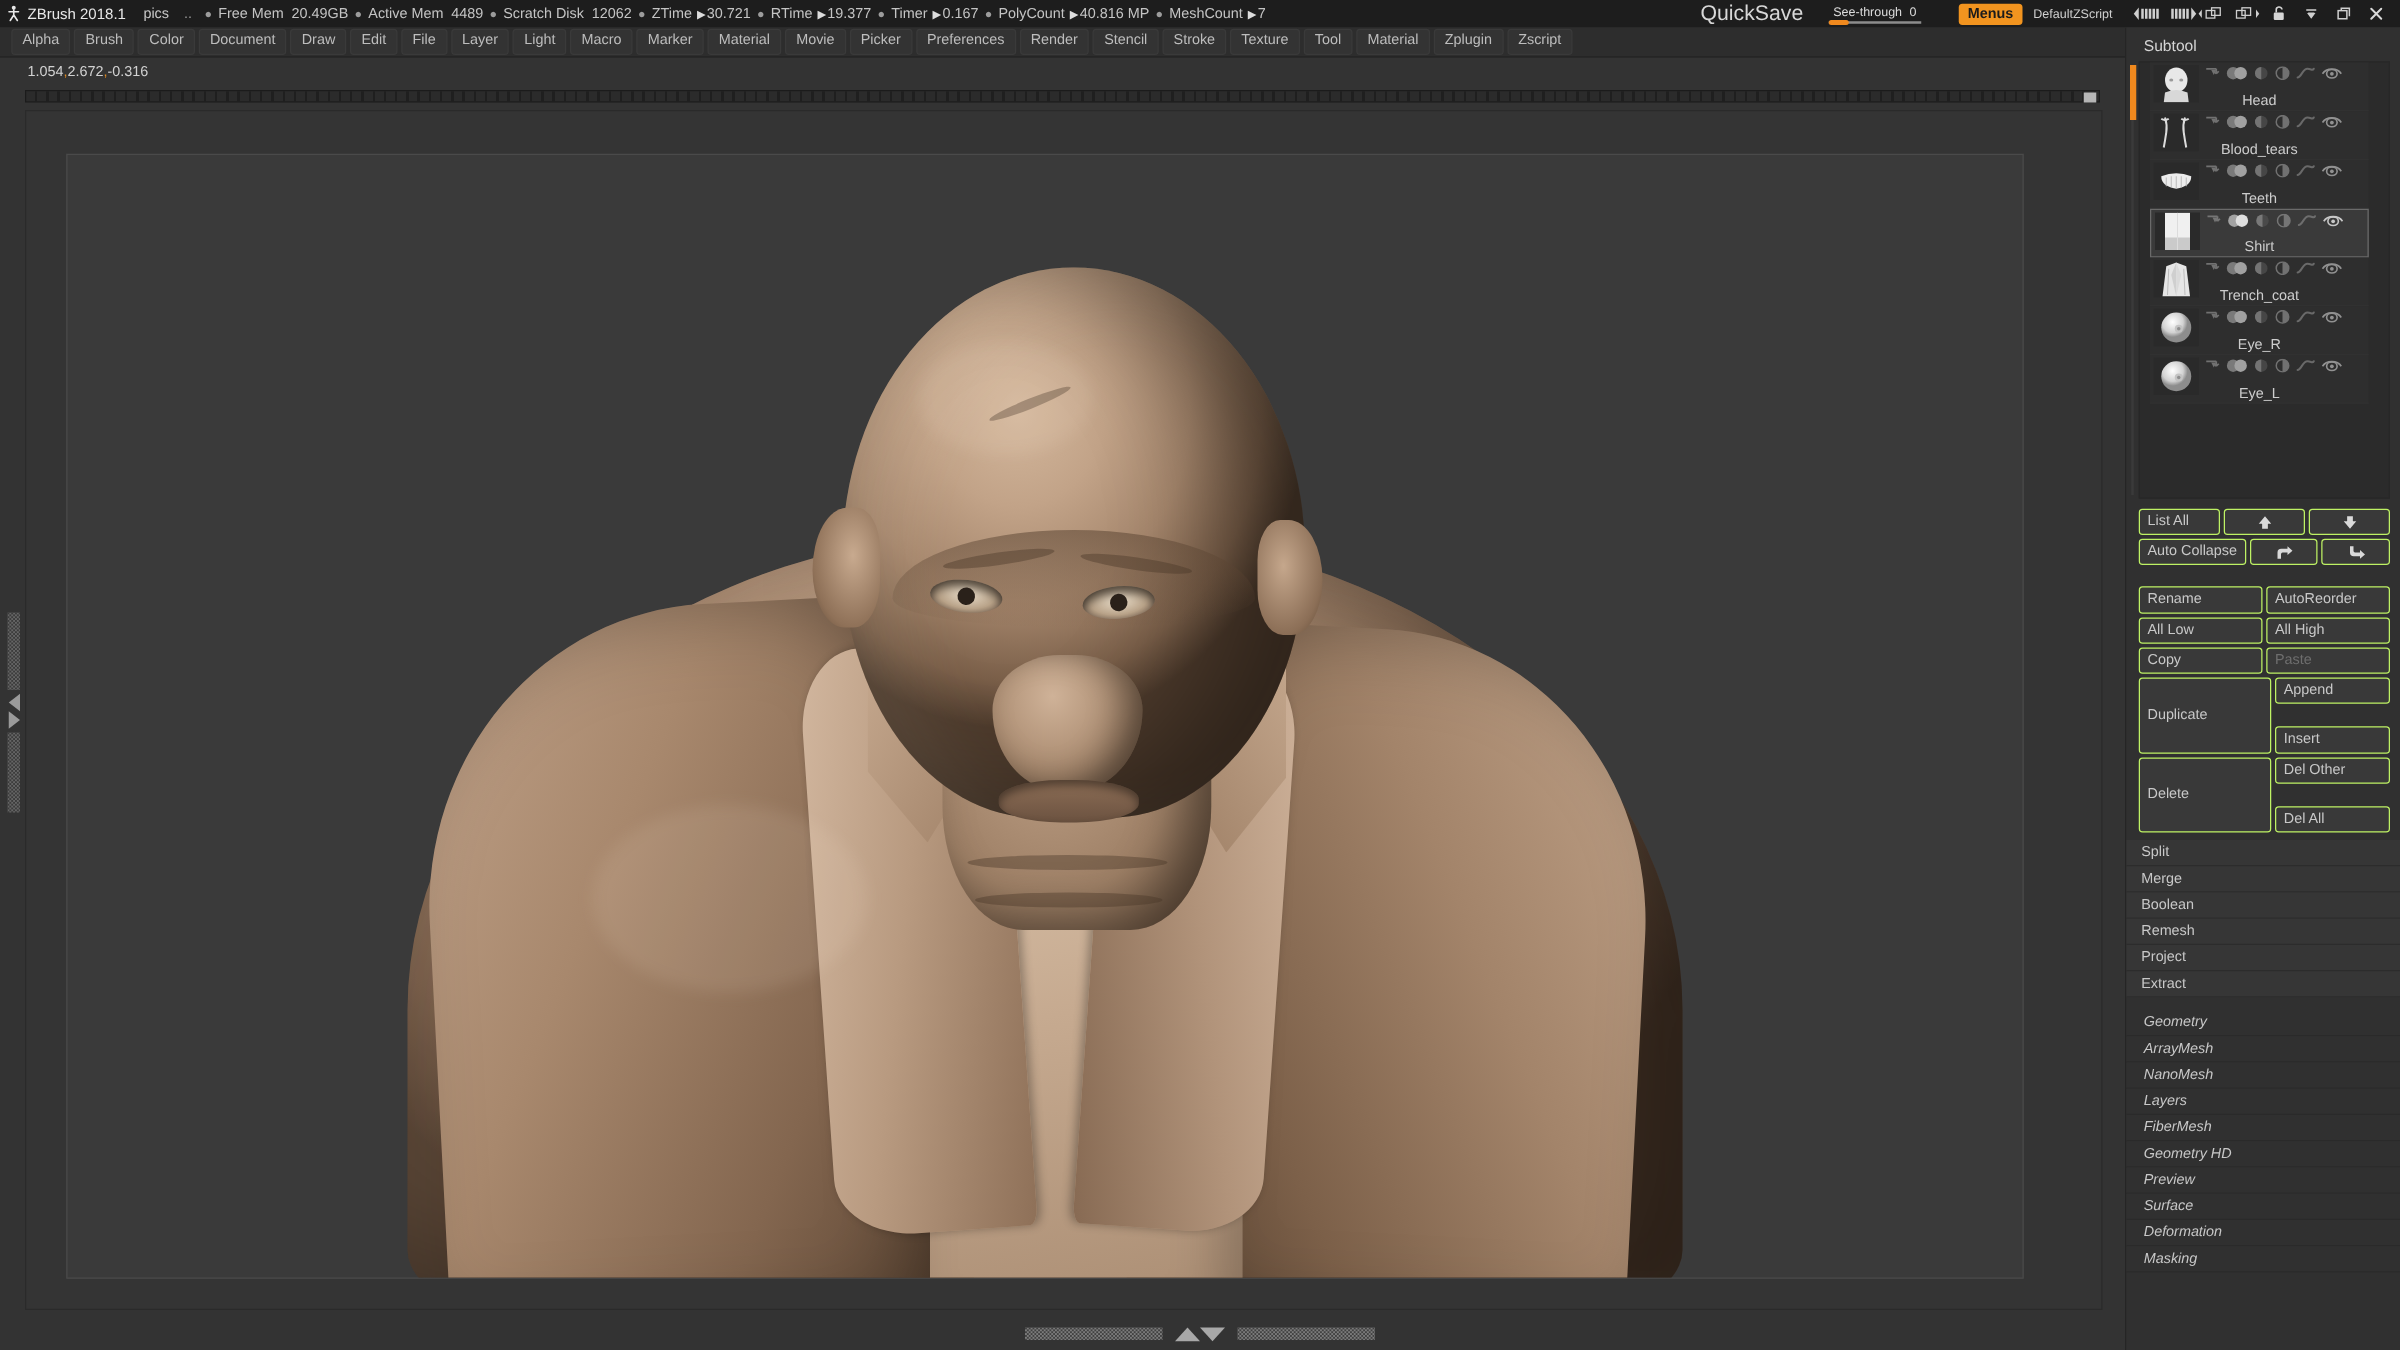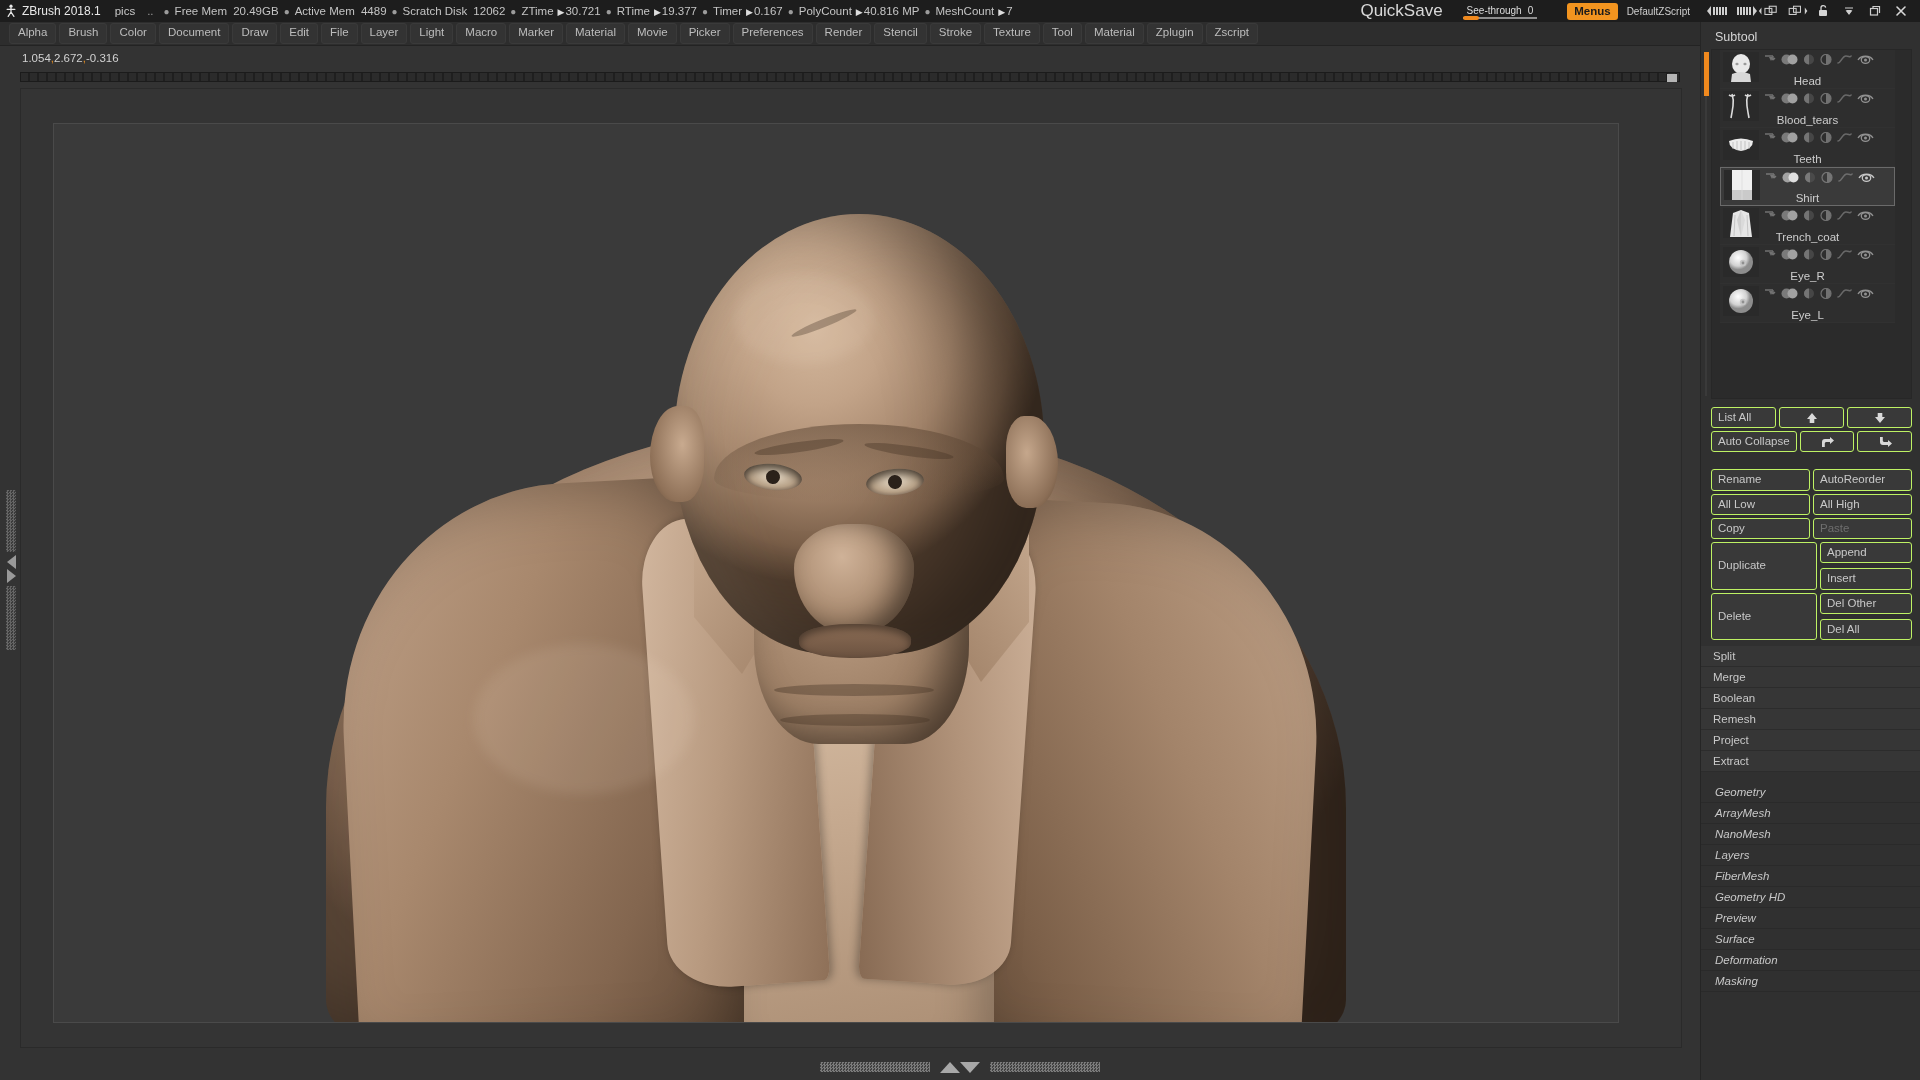--- a/index.html
+++ b/index.html
@@ -269,21 +269,21 @@
   .btn{
     background:#393939; border:1px solid #bef264; border-radius:3px;
     color:#c8c8c8; font-size:11.5px; padding:3px 6px; line-height:1.15;
     flex:1; cursor:default; white-space:nowrap;
   }
   .btn.icon-btn{ display:flex; align-items:center; justify-content:center; }
   .btn.dim{ color:#6e6e6e; }
   .btn.tall{ display:flex; align-items:center; }
   .gap{ height:14px; }
 
-  .stack-col{ display:flex; flex-direction:column; gap:5px; flex:1; }
+  .stack-col{ display:flex; flex-direction:column; gap:18px; flex:1; }
   .list-btn{
     display:block; background:#363636; border:none; border-bottom:1px solid #2c2c2c;
     color:#c8c8c8; font-size:11.5px; padding:4px 0 4px 12px; width:100%;
     text-align:left; cursor:default;
   }
   .sub-menu{ margin-top:10px;font-style:italic; }
   .sub-menu .list-btn{ background:#303030; border-bottom:1px solid #2a2a2a; padding-left:14px;}
 </style>
 </head>
 <body>

